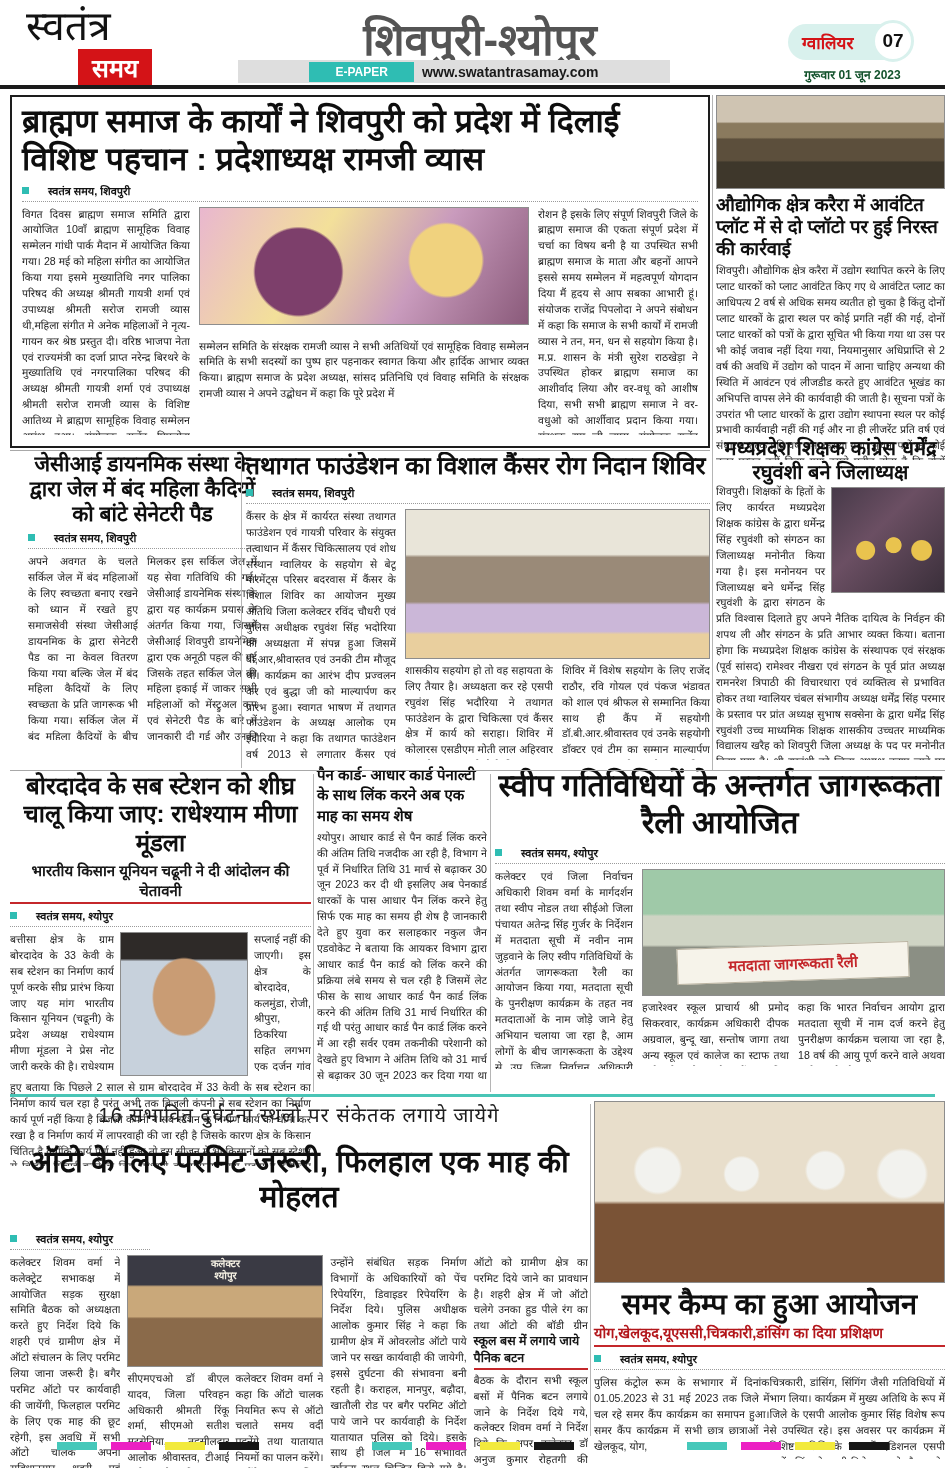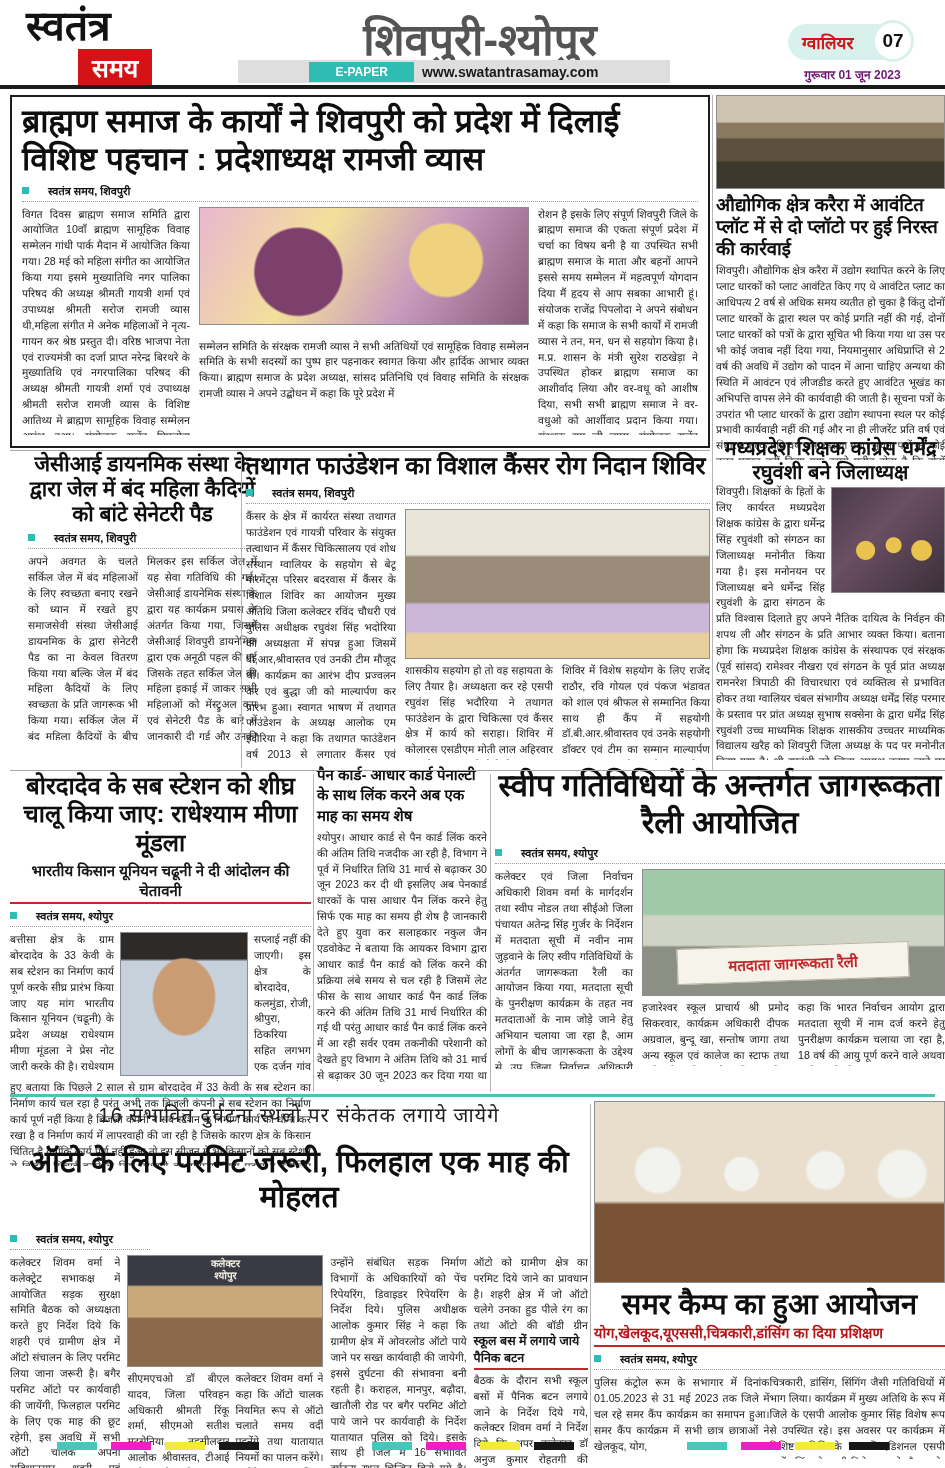--- a/index.html
+++ b/index.html
@@ -11,33 +11,33 @@
   .body-txt{font-size:10.6px;line-height:1.5;text-align:justify;color:#1d1d1d;overflow:hidden;}
   .byline{display:flex;align-items:center;gap:19px;font-size:11px;font-weight:bold;color:#141414;
           border-bottom:1px dotted #9a9a9a;padding-bottom:3px;margin:4px 0 5px 0;}
   .bullet{width:7px;height:7px;background:#2fbdb3;flex:0 0 auto;}
   .photo{border:1px solid #8d8d8d;box-sizing:border-box;position:relative;overflow:hidden;}
   .vrule{position:absolute;width:1px;background:#b5b5b5;}
   .hrule{position:absolute;height:1px;background:#a8a8a8;}
 
   
   #logo{left:26px;top:6px;width:160px;}
-  #logo .l1{font-size:41px;font-weight:bold;color:#121212;line-height:1.0;}
+  #logo .l1{font-size:41px;font-weight:normal;color:#121212;line-height:1.0;}
   #logo .l2{display:inline-block;background:#d41317;color:#fff;font-size:25px;font-weight:bold;
             padding:1px 14px 3px 14px;margin:2px 0 0 52px;}
   #edition{left:250px;top:8px;width:460px;text-align:center;font-size:44px;font-weight:bold;color:#545454;}
   #epaper-bar{left:238px;top:60px;width:432px;height:23px;background:#dedede;display:flex;align-items:center;justify-content:center;gap:8px;}
   #epaper-bar .badge{background:#2fbdb3;color:#fff;font-size:12px;font-weight:bold;padding:3px 26px;}
   #epaper-bar .site{font-size:14px;font-weight:bold;color:#1a1a1a;}
   #city-pill{left:788px;top:24px;width:118px;height:36px;background:#d9f1ed;border-radius:18px;
              display:flex;align-items:center;padding-left:14px;box-sizing:border-box;}
   #city-pill .city{color:#d41317;font-size:17px;font-weight:bold;}
   #page-circle{left:872px;top:20px;width:42px;height:42px;border-radius:50%;background:#fff;border:3px solid #d9f1ed;
                display:flex;align-items:center;justify-content:center;font-size:19px;font-weight:bold;color:#111;box-sizing:border-box;}
-  #date-line{left:775px;top:66px;width:155px;text-align:center;font-size:12px;font-weight:bold;color:#701a75;}
+  #date-line{left:775px;top:66px;width:155px;text-align:center;font-size:12px;font-weight:bold;color:#14532d;}
   #mast-rule{left:0;top:85px;width:945px;height:4px;background:#1b1b1b;}
 
   
   #lead{left:10px;top:95px;width:700px;height:353px;border:2px solid #1d1d1d;box-sizing:border-box;padding:6px 10px;}
   #lead .hl{font-size:32px;}
   #lead .cols{display:flex;gap:9px;margin-top:2px;}
   #lead .c1{width:168px;height:228px;}
   #lead .mid{width:330px;}
   #lead-photo{width:330px;height:118px;background:
       radial-gradient(circle at 75% 45%,#f0d27e 0 14%,transparent 15%),

